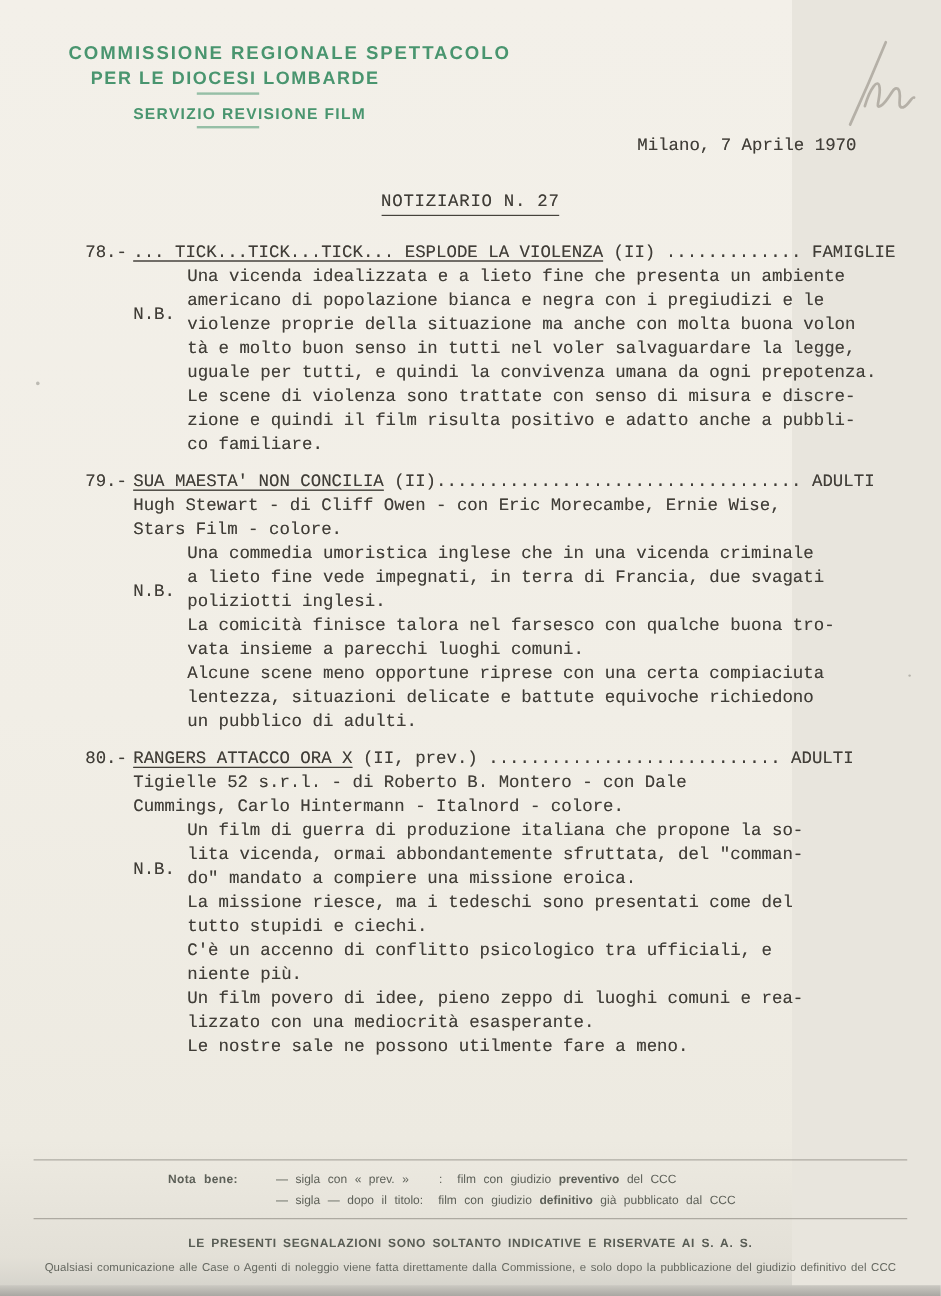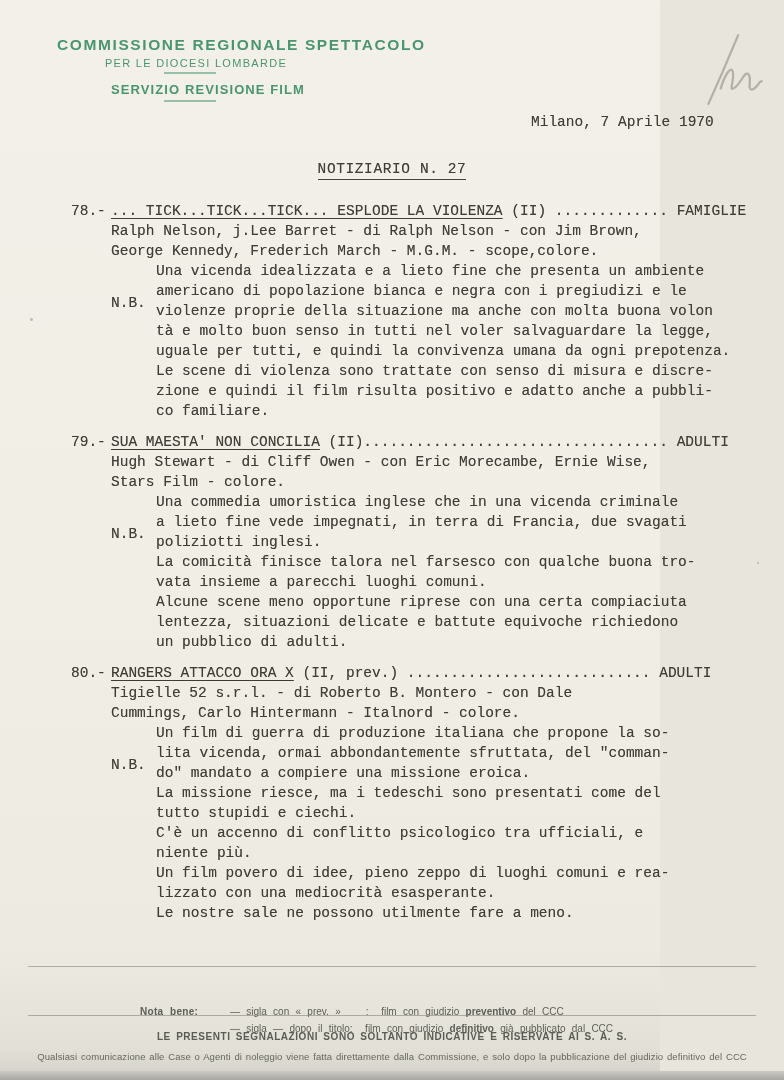--- a/index.html
+++ b/index.html
@@ -16,21 +16,21 @@
   }
   
   .stamp{
     position:absolute;left:57px;top:36px;width:322px;
     color:#3d8f66;
     font-family:"Liberation Sans",sans-serif;
     text-align:center;
     opacity:.93;
   }
   .stamp-l1{font-size:15.5px;font-weight:600;letter-spacing:1.6px;white-space:nowrap;}
-  .stamp-l2{font-size:11px;font-weight:400;letter-spacing:1.3px;margin-top:3px;transform:translateX(-22px);white-space:nowrap;}
+  .stamp-l2{font-size:15px;font-weight:700;letter-spacing:1.3px;margin-top:3px;transform:translateX(-22px);white-space:nowrap;}
   .stamp-l3{font-size:13px;font-weight:600;letter-spacing:1.1px;margin-top:8px;transform:translateX(-10px);white-space:nowrap;}
   .stamp-dash{height:2px;background:rgba(61,143,102,.55);width:52px;margin:3px auto 0 auto;transform:translateX(-28px);}
   
   .penmark{position:absolute;left:696px;top:28px;width:72px;height:82px;}
   .penmark path{fill:none;stroke:#aba79e;stroke-width:2.2px;stroke-linecap:round;opacity:.85;}
   
   .tw{font-size:14.5px;line-height:20px;color:#403d37;text-shadow:0 0 .5px rgba(45,42,36,.45);}
   .dateline{position:absolute;left:531px;top:112px;white-space:nowrap;}
   .doc-title-wrap{position:absolute;left:0;top:159px;width:784px;text-align:center;}
   .doc-title{
@@ -48,21 +48,21 @@
   .nb-tag{flex:none;width:45px;white-space:pre;margin-top:32px;}
   .nb-body{flex:1;white-space:pre-line;}
   
   .rule{position:absolute;left:28px;width:728px;border-top:1px solid rgba(115,112,103,.5);}
   .rule-top{top:966px;}
   .rule-bottom{top:1015px;}
   .notabene{
     position:absolute;left:140px;top:975px;width:600px;
     font-family:"Liberation Sans",sans-serif;
     font-size:10px;line-height:17px;color:#5d6058;
-    display:flex;word-spacing:3.5px;margin-top:28px;
+    display:flex;word-spacing:3.5px;
   }
   .nb-label{font-weight:700;flex:none;width:90px;letter-spacing:.3px;}
   .nb-items{flex:1;}
   .nb-item{white-space:pre;}
   .nb-item b{font-weight:700;}
   .footer-caps{
     position:absolute;left:0;top:1031px;width:784px;text-align:center;
     font-family:"Liberation Sans",sans-serif;
     font-size:10px;font-weight:600;letter-spacing:.55px;word-spacing:2px;color:#585c54;
     white-space:nowrap;
@@ -99,22 +99,20 @@
 
   <div class="doc-title-wrap">
     <span class="doc-title tw">NOTIZIARIO N. 27</span>
   </div>
 
   <div class="entries tw">
 
     <div class="entry">
       <span class="entry-num">78.-</span>
       <div class="entry-title"><span class="u">... TICK...TICK...TICK... ESPLODE LA VIOLENZA</span><span> (II) </span><span>............. </span><span>FAMIGLIE</span></div>
-      <div class="entry-credits">Ralph Nelson, j.Lee Barret - di Ralph Nelson - con Jim Brown,
-George Kennedy, Frederich March - M.G.M. - scope,colore.</div>
       <div class="nb">
         <span class="nb-tag">N.B.</span>
         <div class="nb-body">Una vicenda idealizzata e a lieto fine che presenta un ambiente
 americano di popolazione bianca e negra con i pregiudizi e le
 violenze proprie della situazione ma anche con molta buona volon
 tà e molto buon senso in tutti nel voler salvaguardare la legge,
 uguale per tutti, e quindi la convivenza umana da ogni prepotenza.
 Le scene di violenza sono trattate con senso di misura e discre-
 zione e quindi il film risulta positivo e adatto anche a pubbli-
 co familiare.</div>

